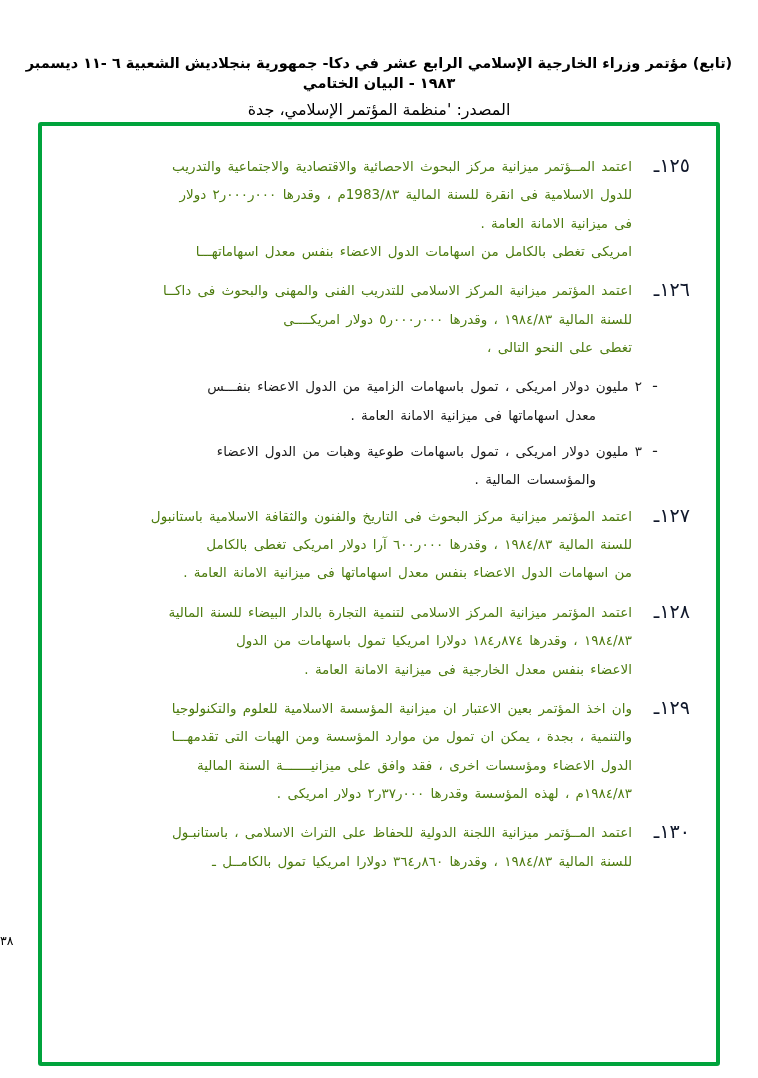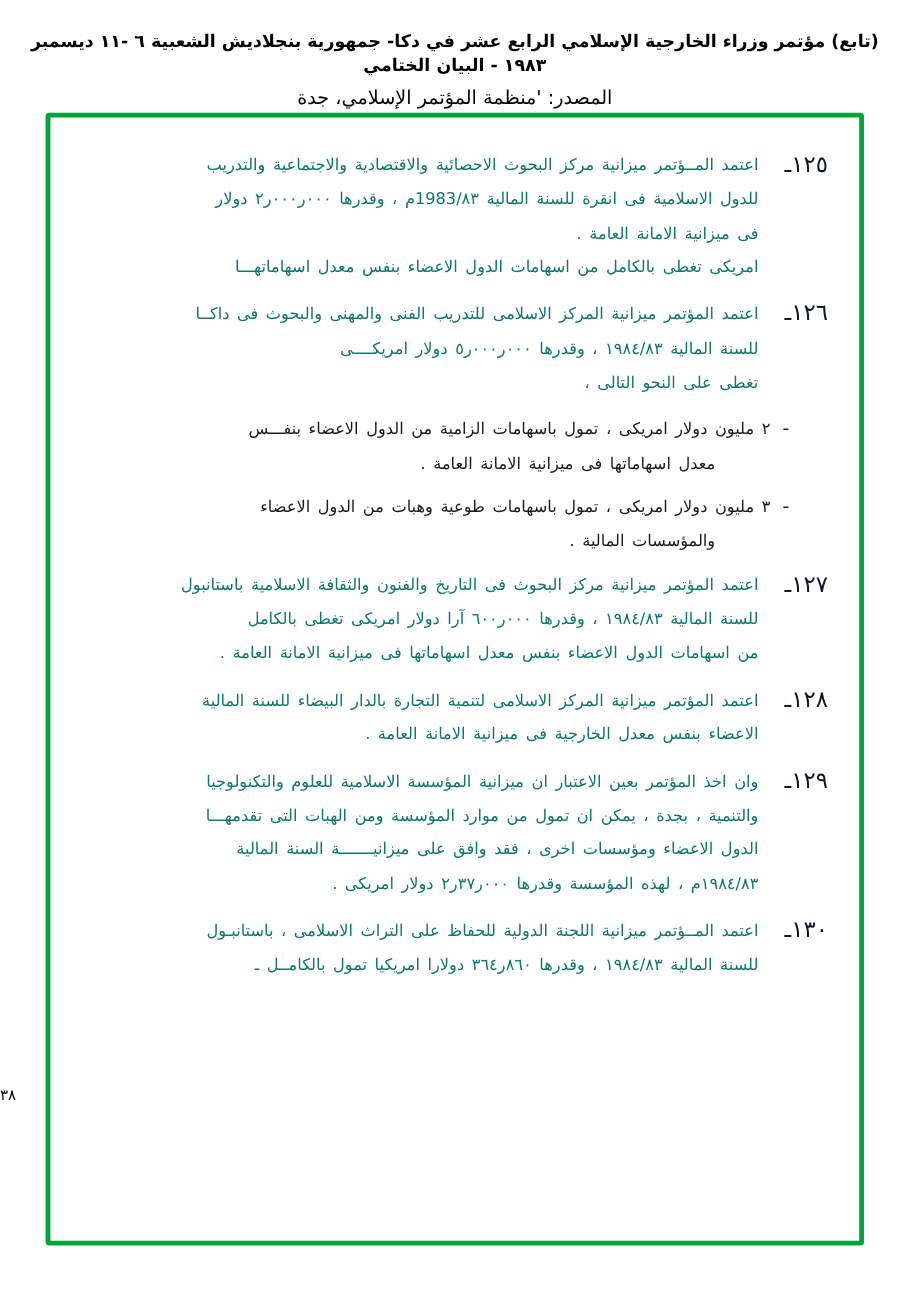--- a/index.html
+++ b/index.html
@@ -14,20 +14,21 @@
     font-family: "DejaVu Sans", "Liberation Sans", sans-serif;
     color: #111;
     overflow: hidden;
   }
 
   .page {
     position: relative;
     width: 758px;
     height: 938px;
     box-sizing: border-box;
+    margin-top: 28px;
   }
 
   
   .header {
     position: absolute;
     top: 26px;
     left: 0;
     right: 0;
     text-align: center;
     padding: 0 18px;
@@ -84,21 +85,21 @@
     color: #0f172a;
     padding-top: 2px;
     text-align: right;
     letter-spacing: 0.5px;
     white-space: nowrap;
   }
   .item-body {
     flex: 1 1 auto;
     font-size: 13.5px;
     line-height: 2.1;
-    color: #0f766e;
+    color: #4d7c0f;
     text-align: justify;
     word-spacing: 2px;
     letter-spacing: 0.3px;
   }
   .item-body p {
     margin: 0;
   }
 
   
   .sub-item {
@@ -194,20 +195,21 @@
           <p>اعتمد المؤتمر ميزانية مركز البحوث فى التاريخ والفنون والثقافة الاسلامية باستانبول</p>
           <p>للسنة المالية ١٩٨٤/٨٣ ، وقدرها ٠٠٠ر٦٠٠ آرا دولار امريكى تغطى بالكامل</p>
           <p>من اسهامات الدول الاعضاء بنفس معدل اسهاماتها فى ميزانية الامانة العامة .</p>
         </div>
       </div>
 
       <div class="item">
         <div class="item-num">١٢٨ـ</div>
         <div class="item-body">
           <p>اعتمد المؤتمر ميزانية المركز الاسلامى لتنمية التجارة بالدار البيضاء للسنة المالية</p>
+          <p>١٩٨٤/٨٣ ، وقدرها ٨٧٤ر١٨٤ دولارا امريكيا تمول باسهامات من الدول</p>
           <p>الاعضاء بنفس معدل الخارجية فى ميزانية الامانة العامة .</p>
         </div>
       </div>
 
       <div class="item">
         <div class="item-num">١٢٩ـ</div>
         <div class="item-body">
           <p>وان اخذ المؤتمر بعين الاعتبار ان ميزانية المؤسسة الاسلامية للعلوم والتكنولوجيا</p>
           <p>والتنمية ، بجدة ، يمكن ان تمول من موارد المؤسسة ومن الهبات التى تقدمهـــا</p>
           <p>الدول الاعضاء ومؤسسات اخرى ، فقد وافق على ميزانيـــــــة السنة المالية</p>

